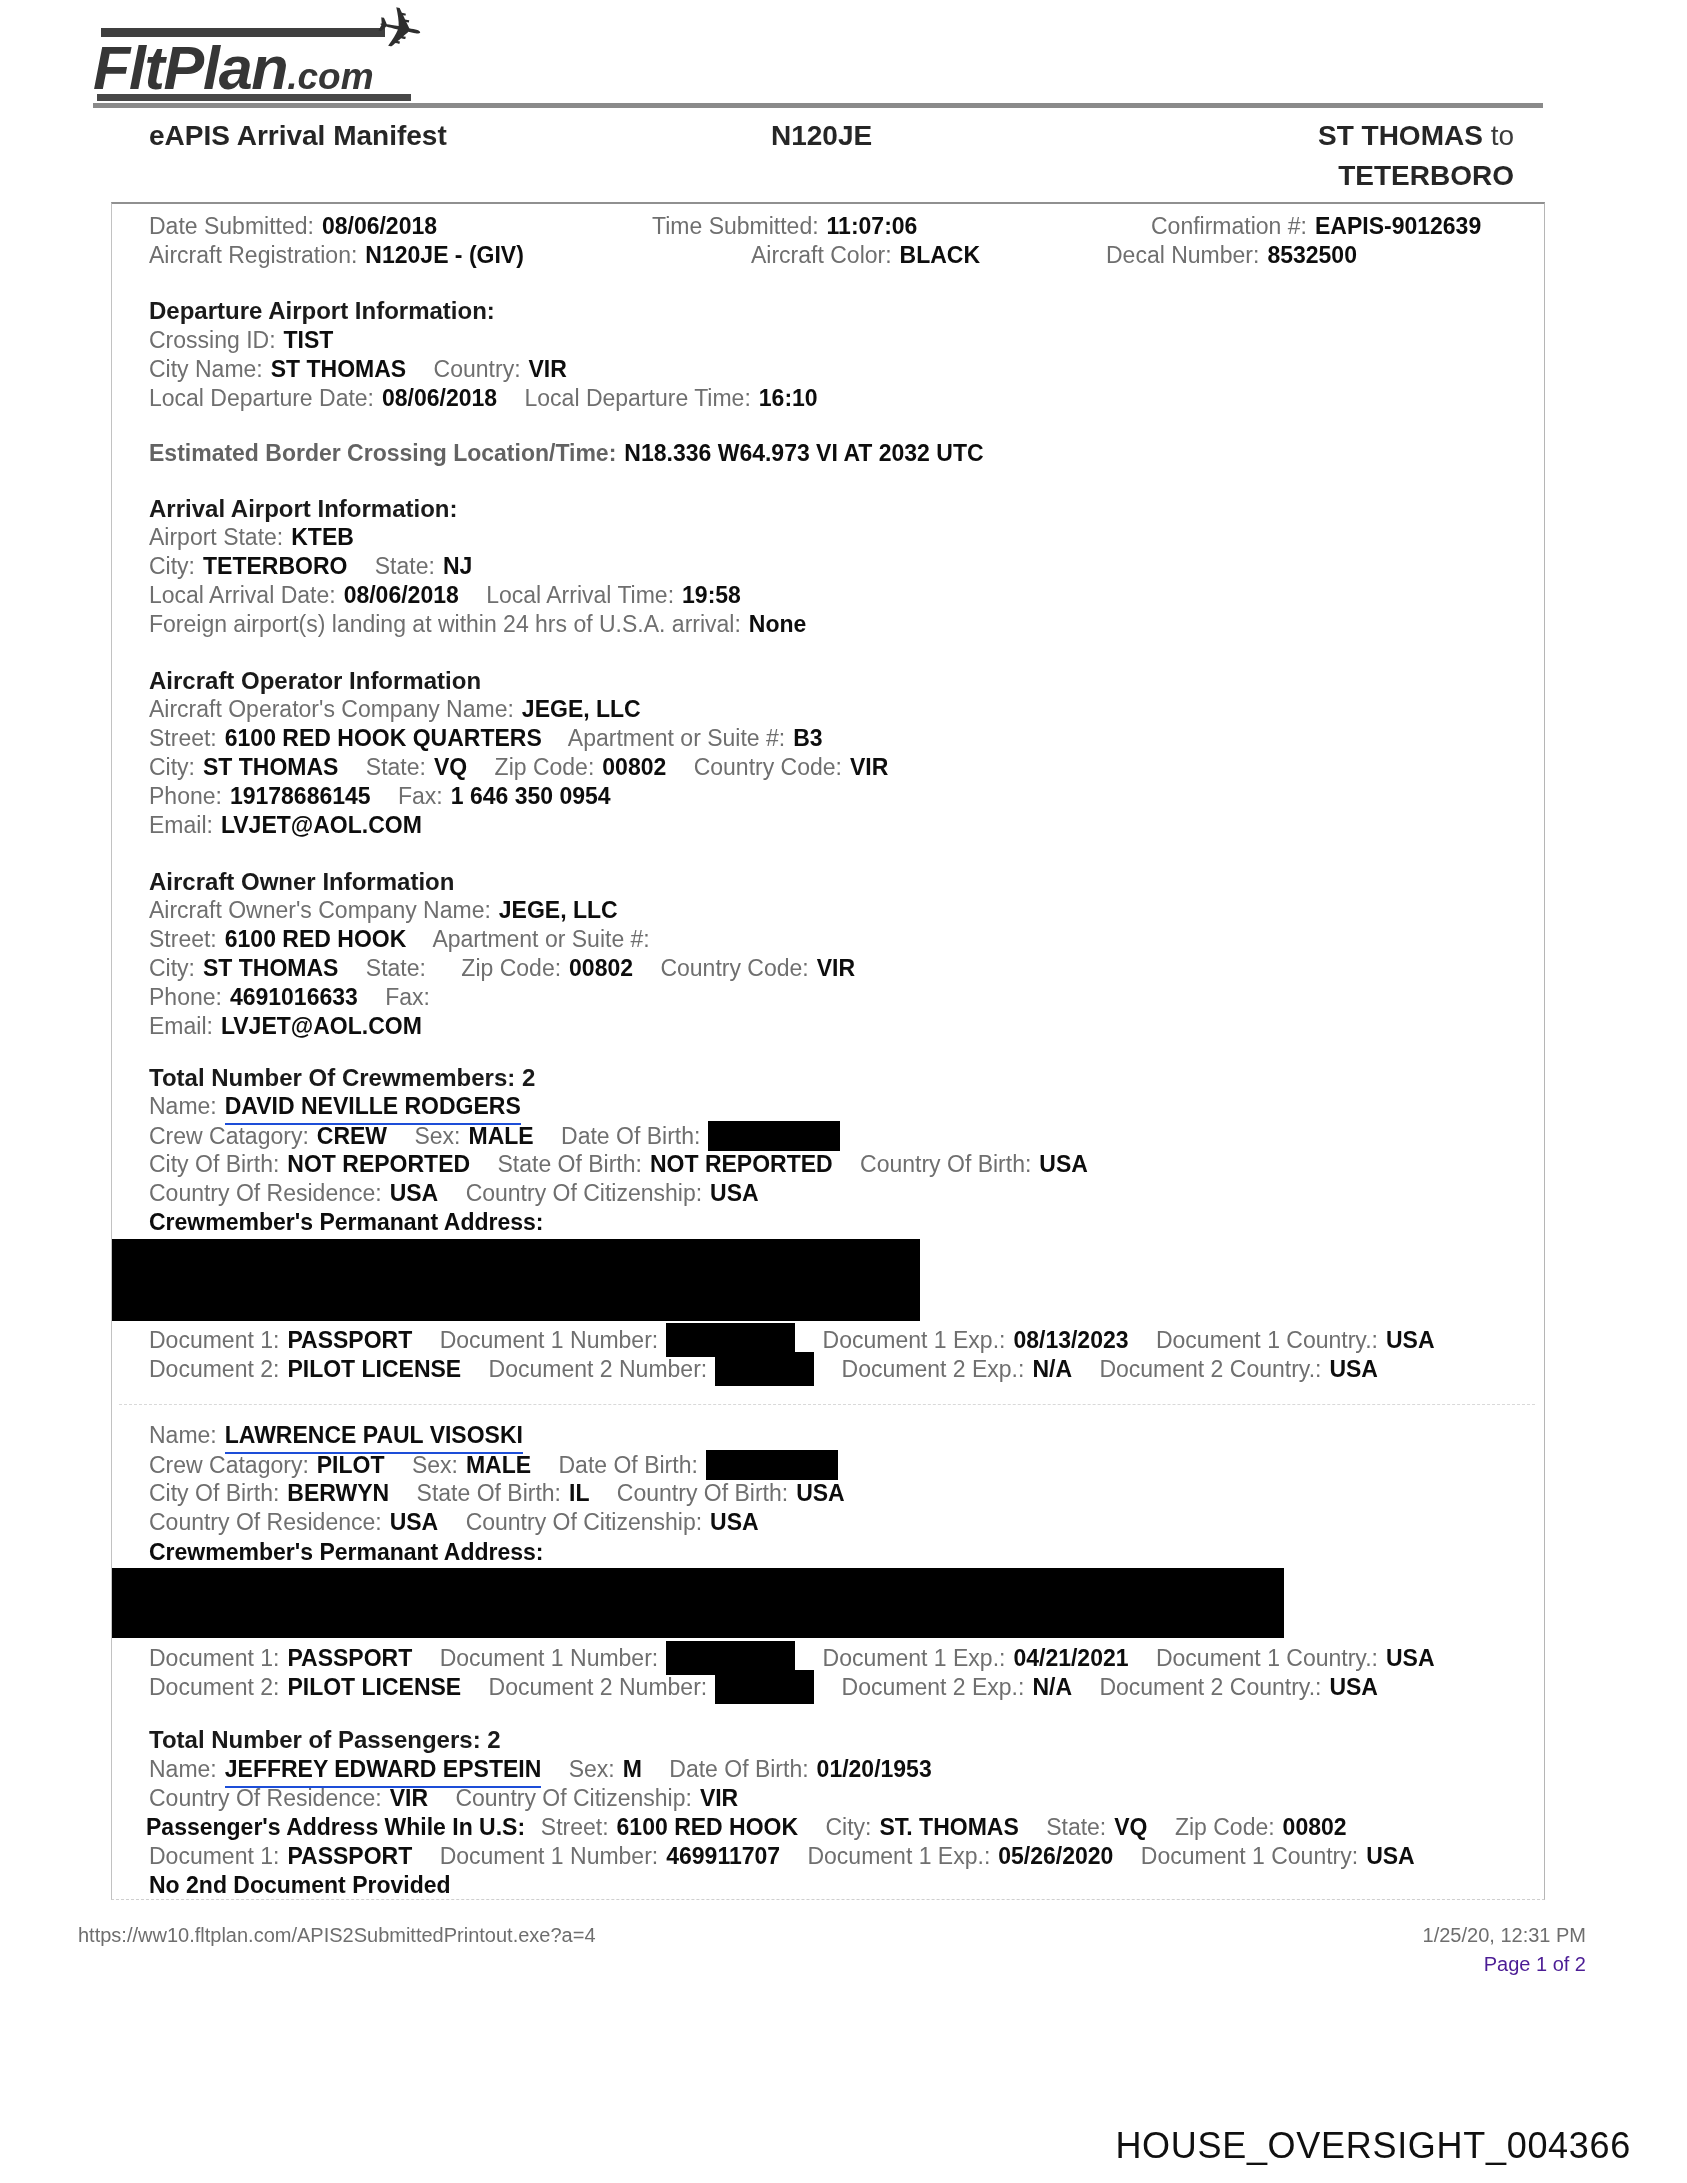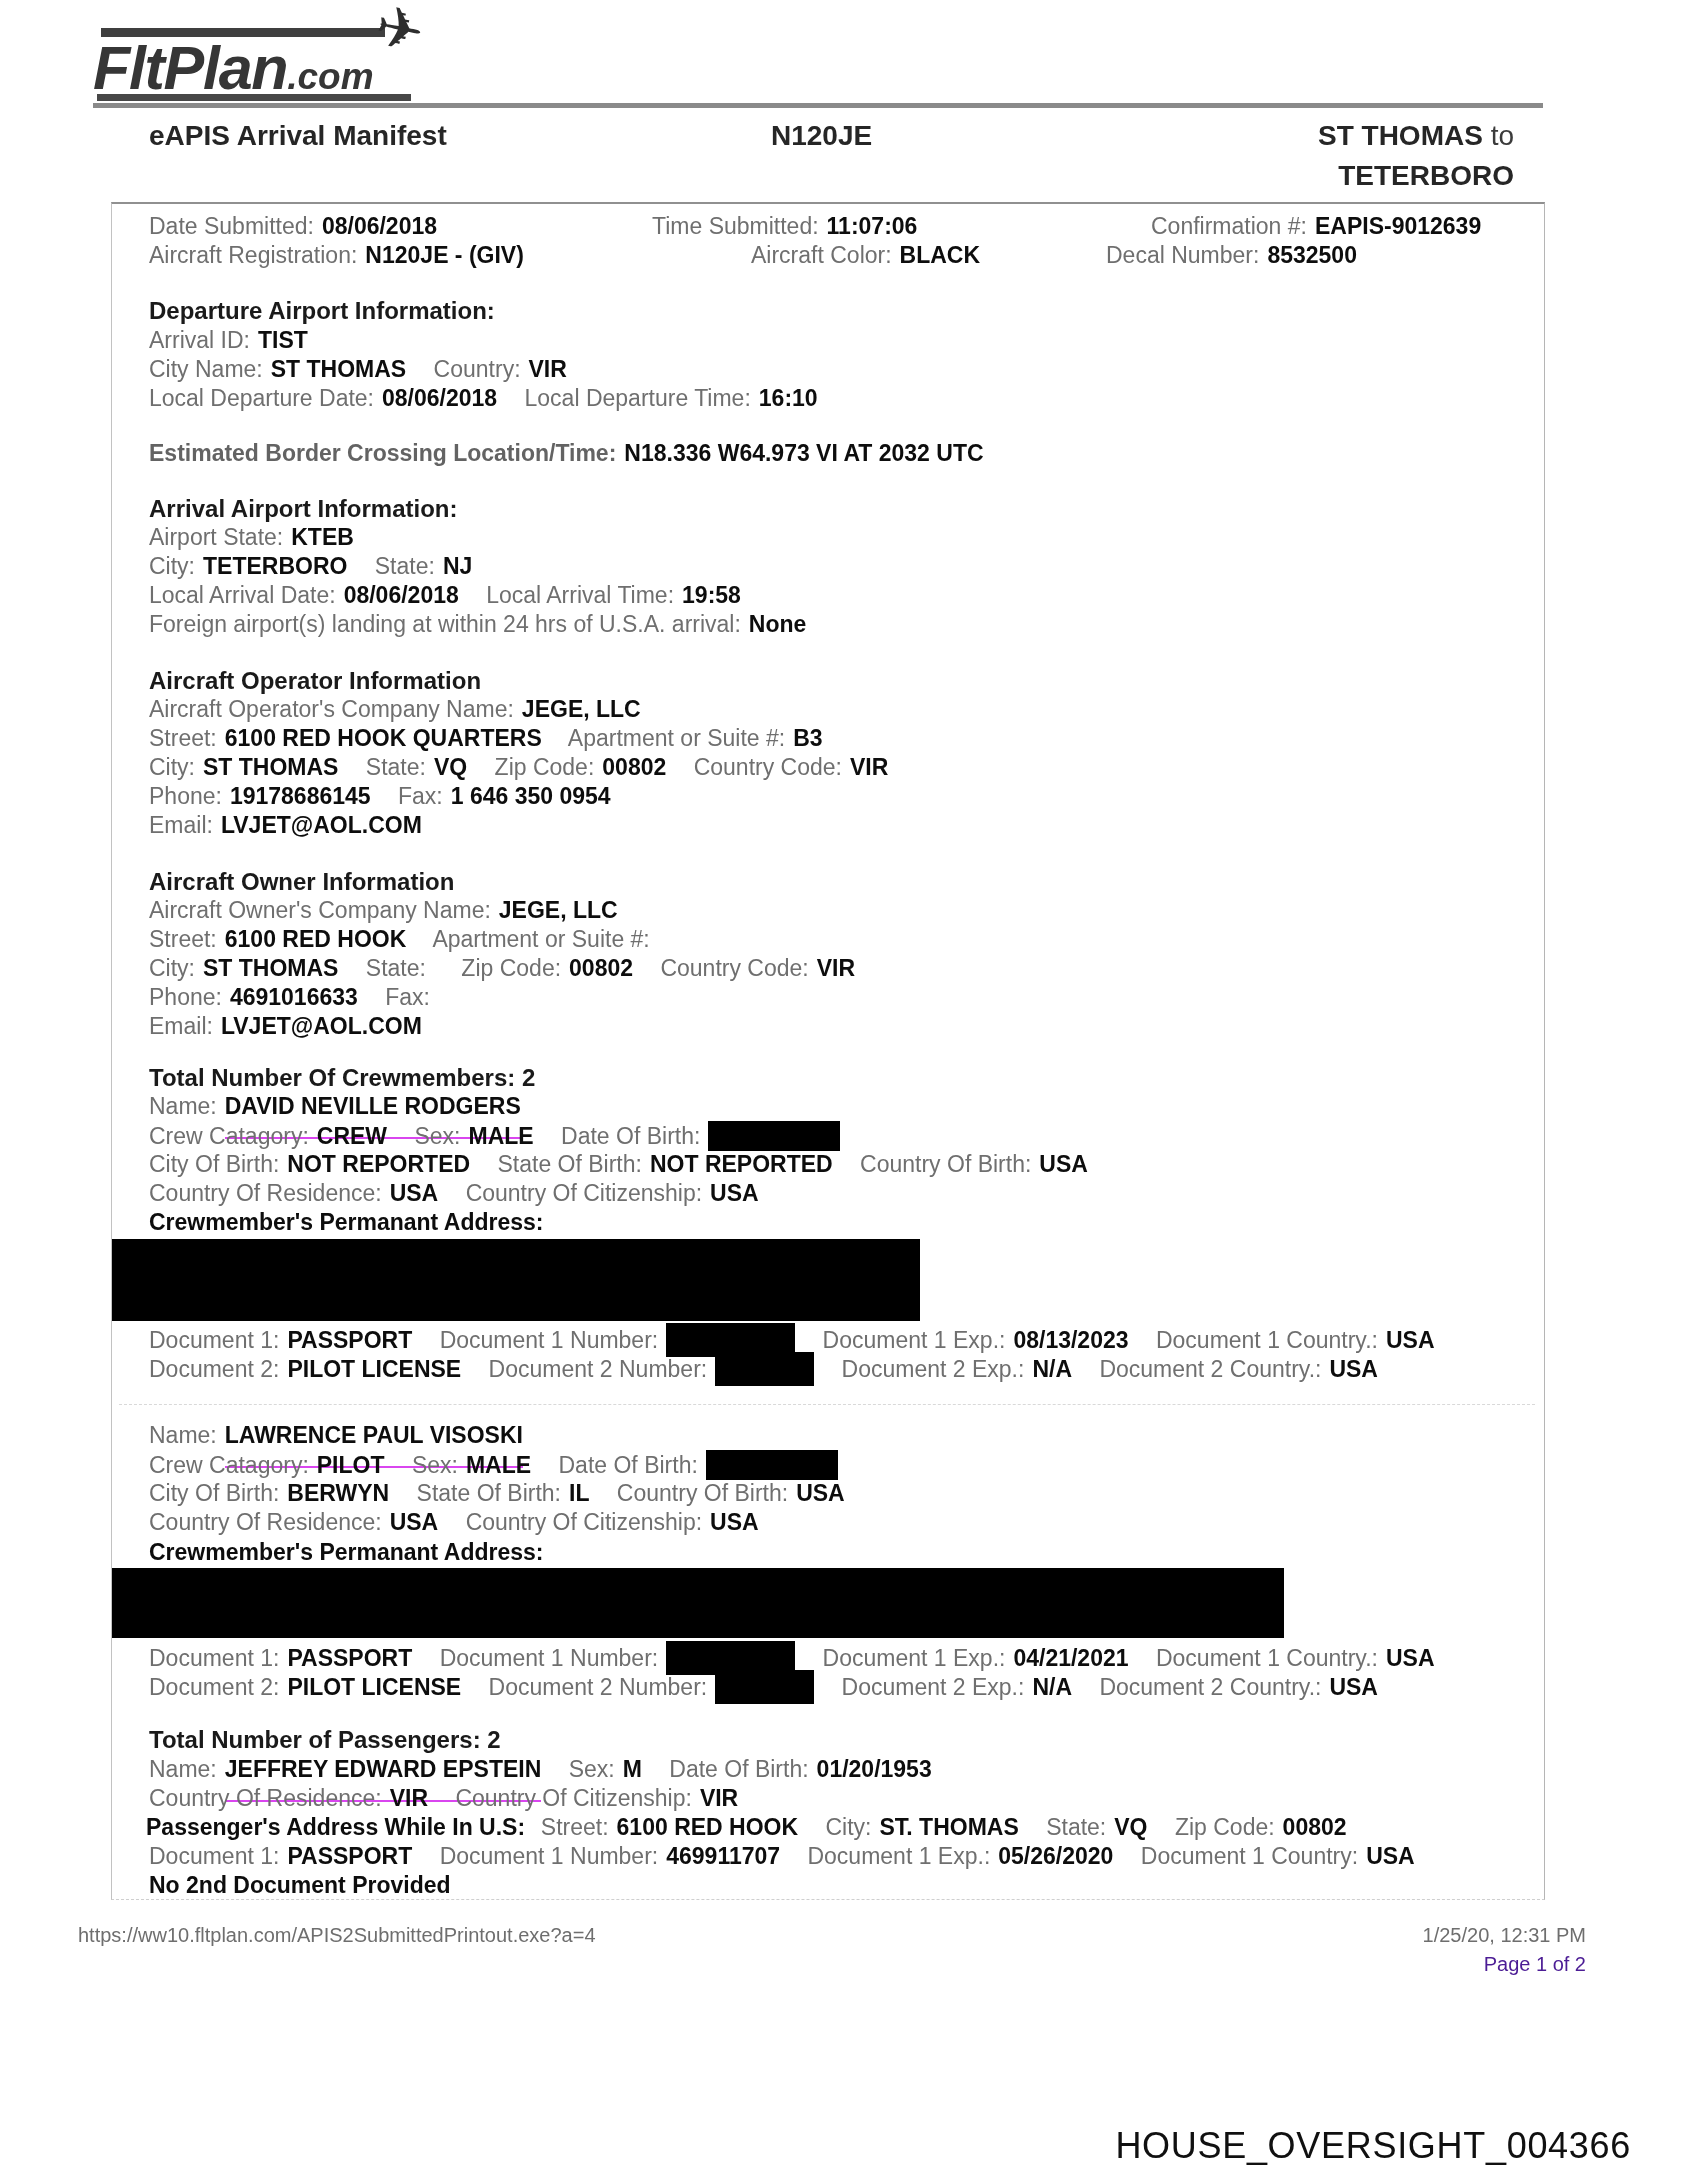--- a/index.html
+++ b/index.html
@@ -8,21 +8,21 @@
     font-family:"Liberation Sans","DejaVu Sans",sans-serif;color:#111;
     overflow:hidden;
   }
   .abs{position:absolute;white-space:nowrap;}
   
   .line{position:absolute;white-space:nowrap;font-size:23px;line-height:29px;color:#6a6a6a;}
   .lbl{color:#6f6f6f;margin-right:8px;}
   .val{color:#0d0d0d;font-weight:700;margin-right:21px;}
   .hdr{position:absolute;white-space:nowrap;font-size:24px;line-height:29px;font-weight:700;color:#1a1a1a;}
   .glbl{font-weight:700;color:#636363;margin-right:8px;}
-  .uline{border-bottom:2px solid #d946ef;padding-bottom:18px;}
+  .uline{border-bottom:2px solid #1d4ed8;padding-bottom:4px;}
   
   .red{position:absolute;background:#000;}
   .redi{display:inline-block;background:#000;vertical-align:-6.6px;}
   
   .frame{
     position:absolute;left:111px;top:202px;width:1432px;height:1695px;
     border-top:2.6px solid #909090;border-left:1.3px solid #c2c2c2;
     border-right:1.3px solid #b5b5b5;border-bottom:1.3px dashed #cfcfcf;
   }
   .sep{position:absolute;border-top:1.3px dashed #d9d9d9;}
@@ -63,21 +63,21 @@
   <span class="abs" style="left:1151px;"><span class="lbl">Confirmation #:</span><span class="val">EAPIS-9012639</span></span>
 </div>
 <div class="line" style="top:241px;left:0;width:1687px;">
   <span class="abs" style="left:149px;"><span class="lbl">Aircraft Registration:</span><span class="val">N120JE - (GIV)</span></span>
   <span class="abs" style="left:751px;"><span class="lbl">Aircraft Color:</span><span class="val">BLACK</span></span>
   <span class="abs" style="left:1106px;"><span class="lbl">Decal Number:</span><span class="val">8532500</span></span>
 </div>
 
 <div class="hdr" style="left:149px;top:296px;">Departure Airport Information:</div>
 <div class="line" style="left:149px;top:326px;">
-  <span class="lbl">Arrival ID:</span><span class="val">TIST</span>
+  <span class="lbl">Crossing ID:</span><span class="val">TIST</span>
 </div>
 <div class="line" style="left:149px;top:355px;">
   <span class="lbl">City Name:</span><span class="val">ST THOMAS</span>
   <span class="lbl">Country:</span><span class="val">VIR</span>
 </div>
 <div class="line" style="left:149px;top:384px;">
   <span class="lbl">Local Departure Date:</span><span class="val">08/06/2018</span>
   <span class="lbl">Local Departure Time:</span><span class="val">16:10</span>
 </div>
 

